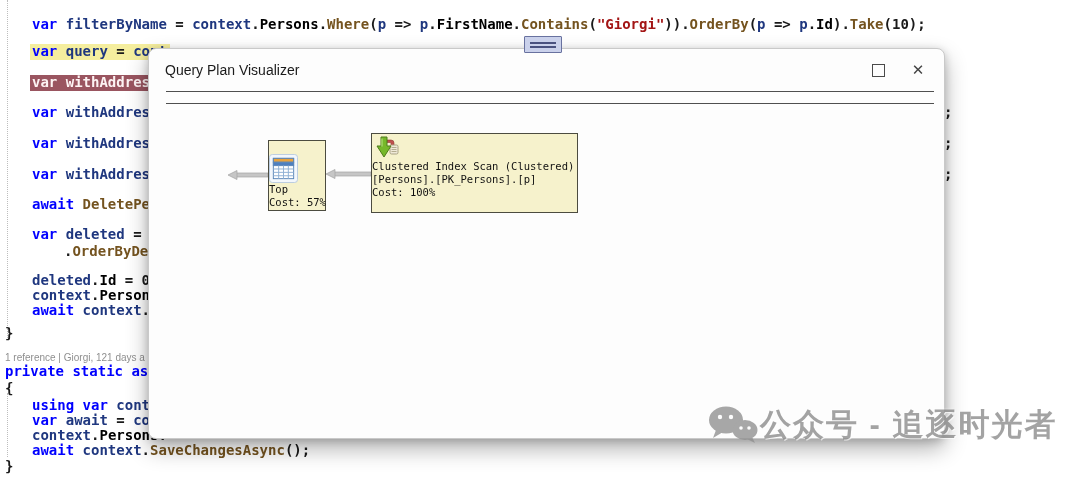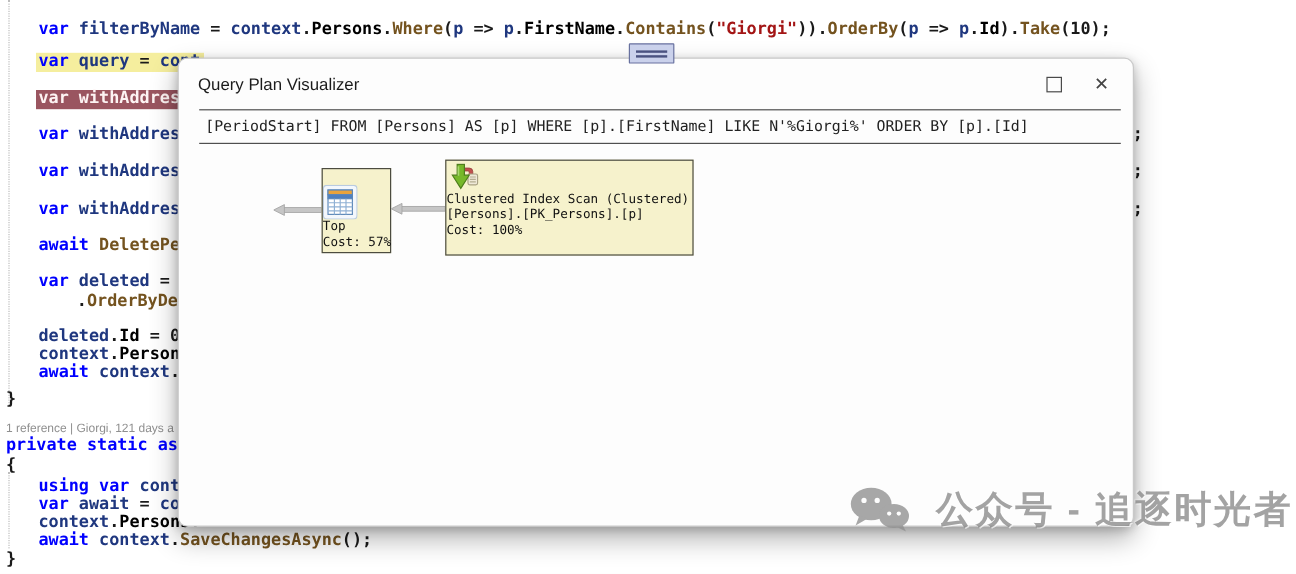--- a/index.html
+++ b/index.html
@@ -81,21 +81,21 @@
   .node-top{left:119px;top:91px;width:58px;height:71px;padding-top:13px;}
   .node-scan{left:222px;top:84px;width:207px;height:80px;padding-top:2px;}
   .node-label{white-space:pre;}
   .connector{position:absolute;}
   .conn-1{left:79px;top:120px;}
   .conn-2{left:177px;top:119px;}
 
   
   .watermark{
     position:absolute;left:706px;top:404px;z-index:20;
-    display:flex;align-items:center;gap:20px;opacity:.78;justify-content:center;
+    display:flex;align-items:center;gap:0;opacity:.78;justify-content:center;
   }
   .wm-text{
     font-size:31px;font-weight:bold;color:#8a8a8a;letter-spacing:2px;
     text-shadow:1px 1px 0 rgba(255,255,255,.85), -1px -1px 1px rgba(255,255,255,.4);
     white-space:nowrap;
   }
 </style>
 </head>
 <body>
 
@@ -138,21 +138,20 @@
 <div class="dialog">
   <div class="titlebar">
     <span class="dialog-title">Query Plan Visualizer</span>
     <span class="tb-btn max">
         <span class="max-glyph"></span>
       </span>
     <span class="tb-btn close">✕</span>
   </div>
 
   <div class="sql-box">
-    <div class="sql-line">[PeriodStart] FROM [Persons] AS [p] WHERE [p].[FirstName] LIKE N'%Giorgi%' ORDER BY [p].[Id]</div>
   </div>
 
   <div class="plan-area">
 
 
     <svg class="connector conn-1" width="40" height="12">
       <rect x="8" y="4" width="32" height="4" fill="#c6c6c6" stroke="#a3a3a3" stroke-width="0.7"></rect>
       <polygon points="0,6 9,1.5 9,10.5" fill="#c6c6c6" stroke="#a3a3a3" stroke-width="0.7"></polygon>
     </svg>
 

